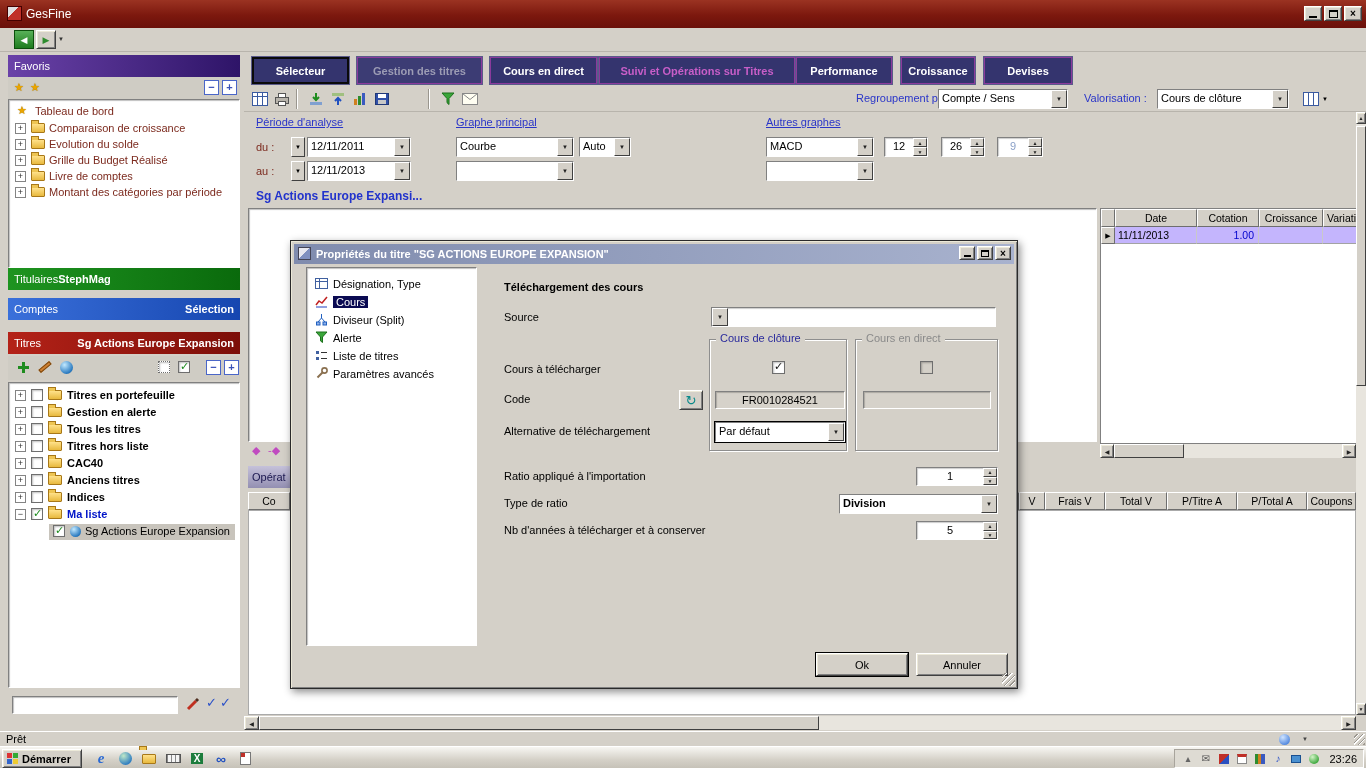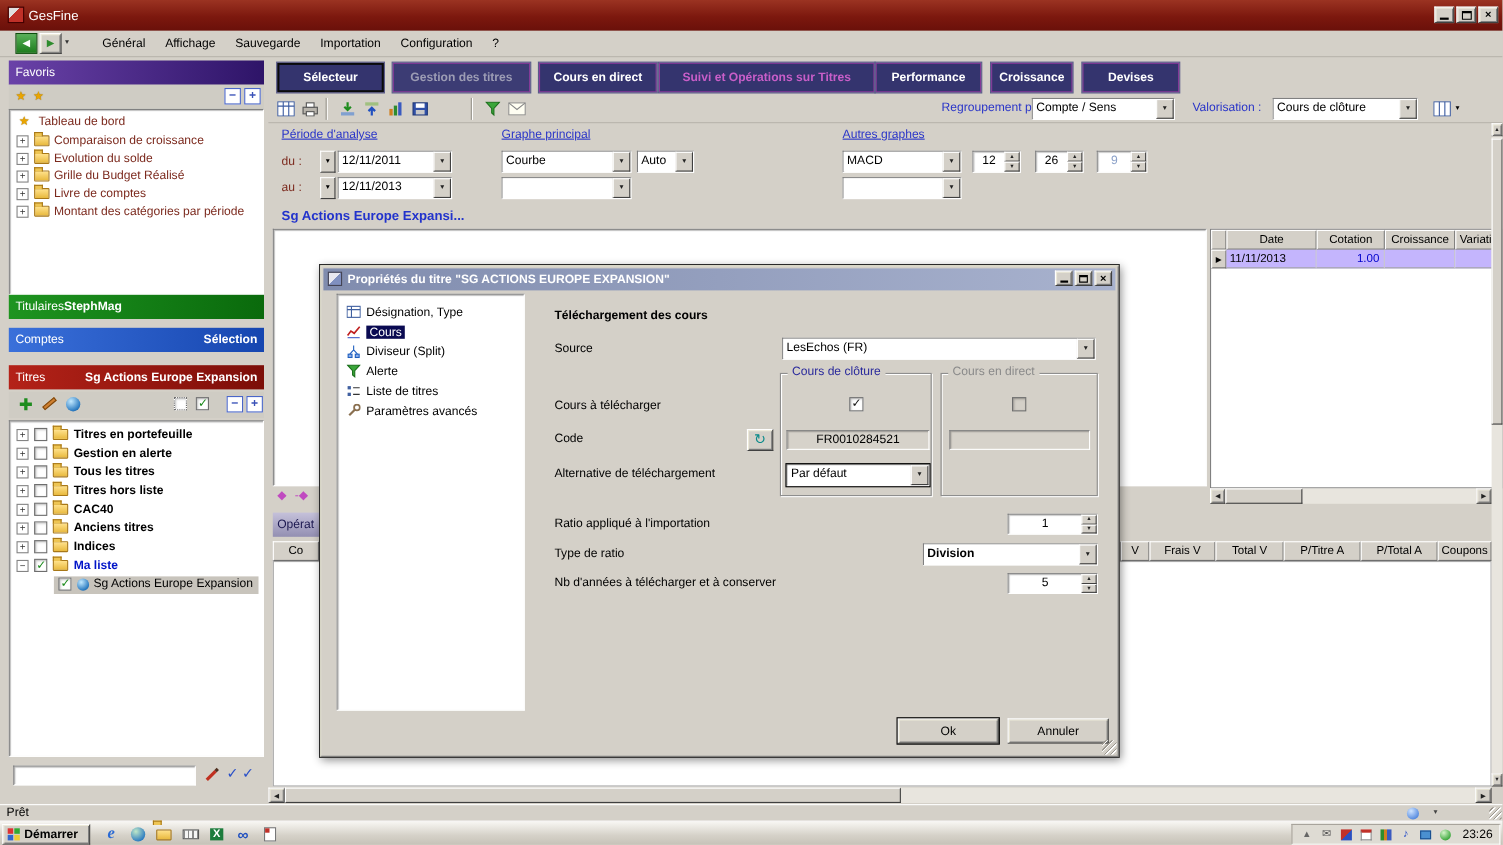--- a/index.html
+++ b/index.html
@@ -104,28 +104,20 @@
 <div class="abs" style="left:0;top:28px;width:1366px;height:24px;background:#d4d0c8;border-bottom:1px solid #b8b4ac">
   <div class="abs navgreen" style="left:14px;top:2px;width:20px;height:19px">
       <span class="g-lf" style="font-size:9px"></span>
     </div>
   <div class="abs r flex" style="left:36px;top:2px;width:20px;height:19px;justify-content:center">
       <span class="g-rt" style="font-size:9px;color:#2e8c2e"></span>
     </div>
   <div class="abs flex" style="left:58px;top:8px;font-size:6px;color:#333">
       <span class="g-dn"></span>
     </div>
-  <div class="abs flex" style="left:84px;top:2px;height:20px">
-    <div class="menuitem">Général</div>
-    <div class="menuitem">Affichage</div>
-    <div class="menuitem">Sauvegarde</div>
-    <div class="menuitem">Importation</div>
-    <div class="menuitem">Configuration</div>
-    <div class="menuitem">?</div>
-  </div>
 </div>
 
 <div class="tab active" style="left:252px;width:97px">Sélecteur</div>
 <div class="tab disabled" style="left:357px;width:125px">Gestion des titres</div>
 <div class="tab" style="left:490px;width:107px">Cours en direct</div>
 <div class="tab hl" style="left:599px;width:196px">Suivi et Opérations sur Titres</div>
 <div class="tab" style="left:796px;width:96px">Performance</div>
 <div class="tab" style="left:901px;width:74px">Croissance</div>
 <div class="tab" style="left:984px;width:88px">Devises</div>
 
@@ -504,21 +496,20 @@
           <circle cx="9.5" cy="3.5" r="2.6" fill="none" stroke="#8a7050" stroke-width="1.6"></circle>
         </svg>
       <span>Paramètres avancés</span>
     </div>
   </div>
 
   <span class="abs" style="left:213px;top:40px;font-weight:bold">Téléchargement des cours</span>
 
   <span class="abs" style="left:213px;top:70px">Source</span>
   <div class="combo" style="left:420px;top:66px;width:285px;height:20px">
-    <span class="cval">LesEchos (FR)</span>
       <span class="cdd g-dn"></span>
   </div>
 
   <div class="grp" style="left:418px;top:98px;width:138px;height:112px">
     <span class="leg" style="color:#2a2a9c">Cours de clôture</span>
   </div>
   <div class="grp" style="left:564px;top:98px;width:143px;height:112px">
     <span class="leg" style="color:#8a8a8a">Cours en direct</span>
   </div>
 

